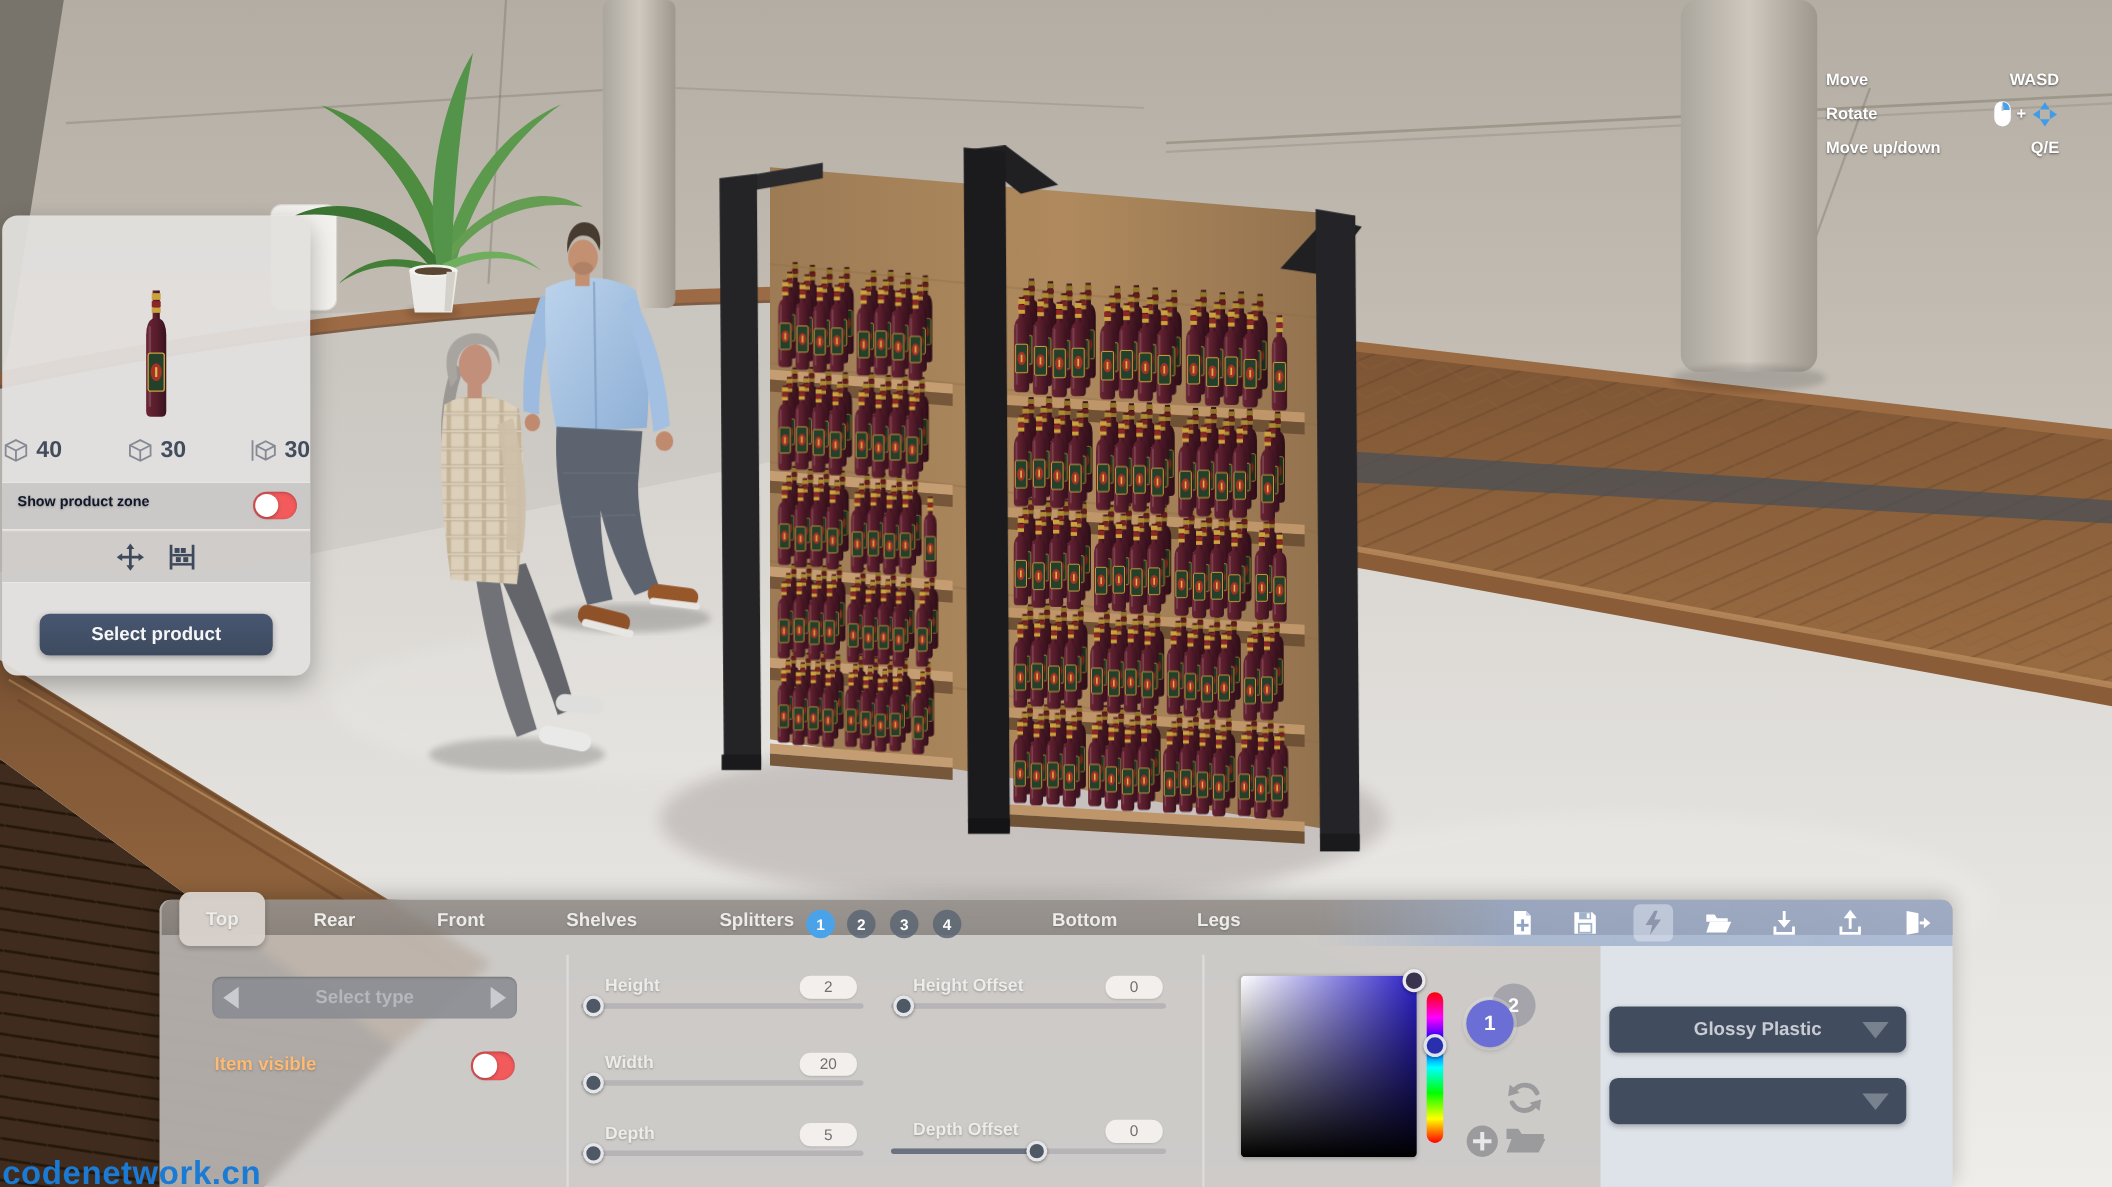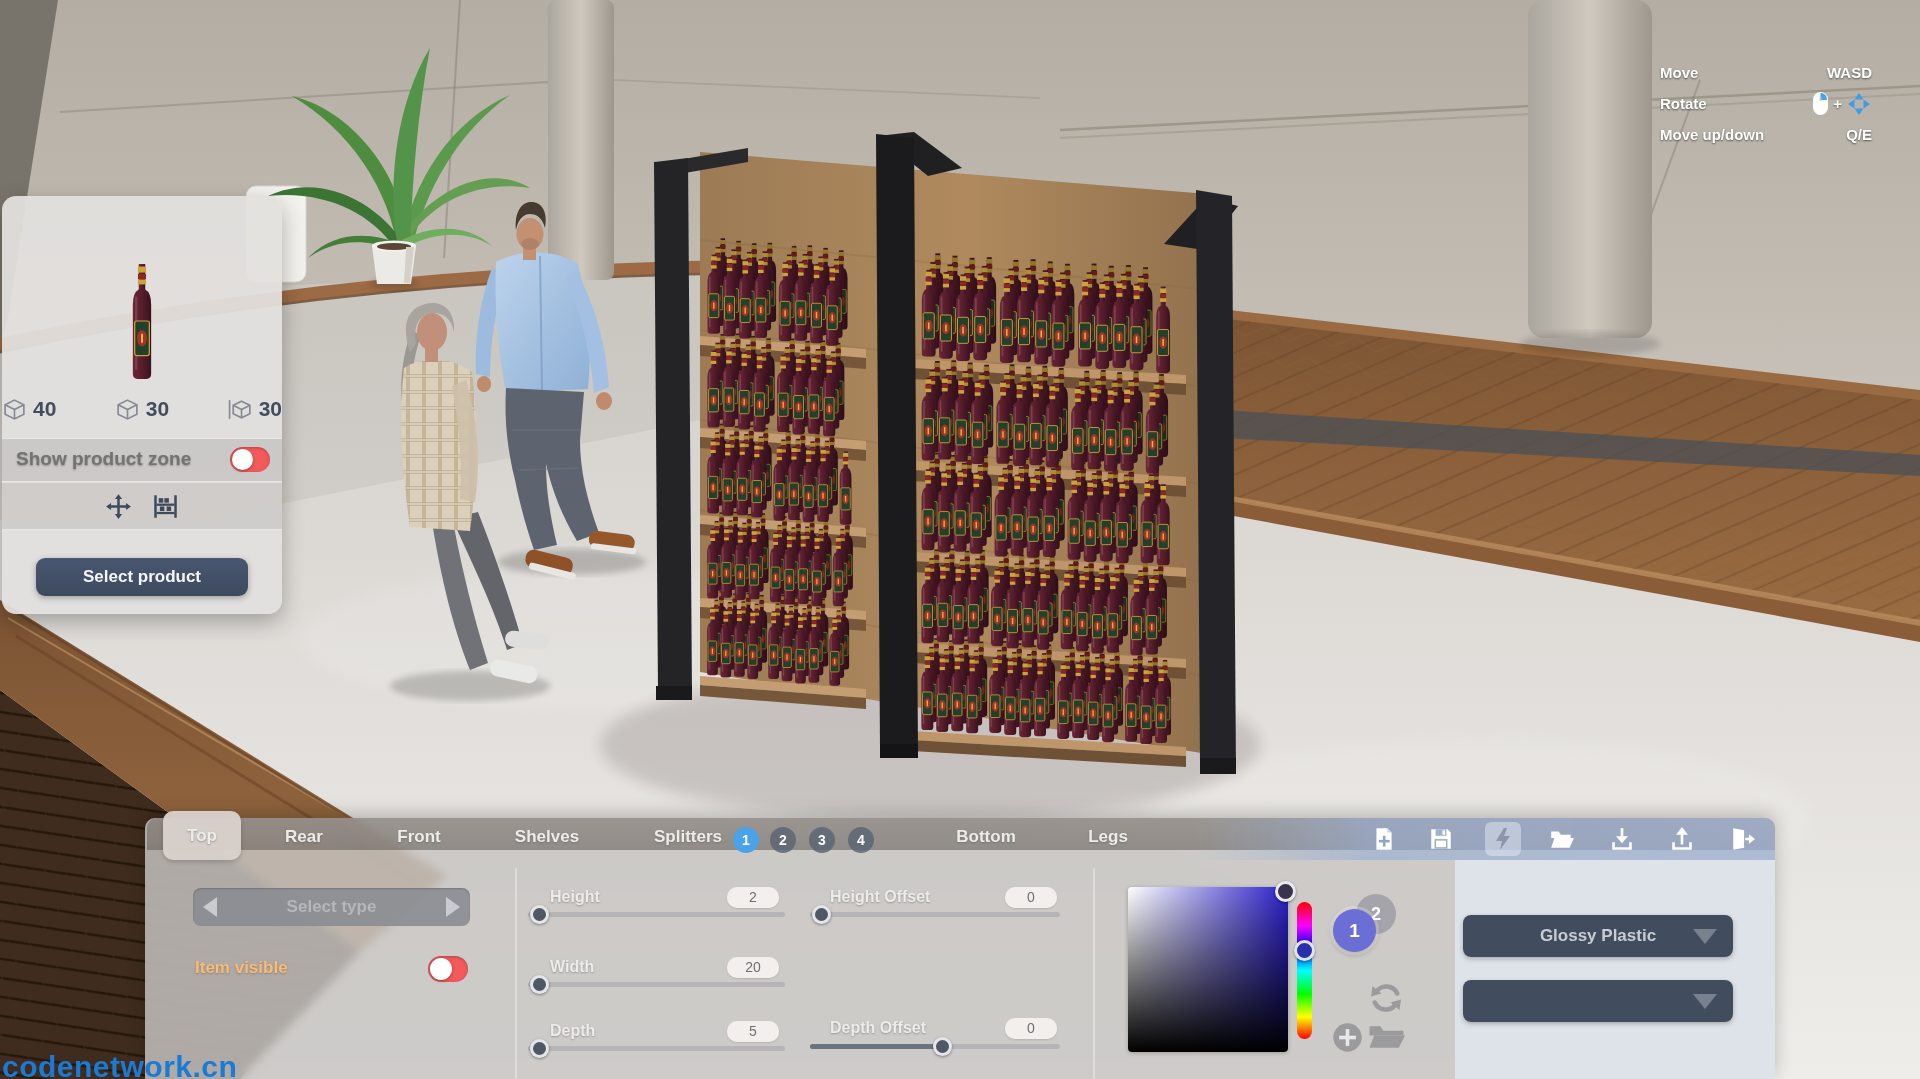--- a/index.html
+++ b/index.html
@@ -22,21 +22,21 @@
           background:rgba(203,199,197,.95);border-radius:14px 14px 0 0;
           display:flex;align-items:center;justify-content:center;
           color:#fff;font-size:18px;font-weight:700;text-shadow:0 1px 2px rgba(90,90,90,.5);}
   .pbottle{position:absolute;left:50%;top:64px;transform:translateX(-50%);}
   .stats{position:absolute;left:0;right:0;top:196px;height:34px;display:flex;
          align-items:center;justify-content:space-between;}
   .stat{display:flex;align-items:center;gap:6px;color:#434d5e;font-size:21px;font-weight:700;}
   .zrow{position:absolute;left:0;right:0;top:242px;height:42px;
         background:rgba(178,175,173,.45);border-top:1px solid rgba(255,255,255,.55);
         border-bottom:1px solid rgba(255,255,255,.55);}
-  .zrow .lbl{position:absolute;left:14px;top:9px;font-size:19px;color:#737373;}
+  .zrow .lbl{position:absolute;left:14px;top:9px;font-size:13px;color:#0f172a;}
   .irow{position:absolute;left:0;right:0;top:287px;height:46px;
         background:rgba(185,182,180,.45);border-bottom:1px solid rgba(255,255,255,.55);
         display:flex;align-items:center;justify-content:center;gap:20px;}
   .selbtn{position:absolute;left:34px;top:362px;width:212px;height:38px;border-radius:9px;
         background:linear-gradient(180deg,#485671,#3d4a5e);color:#f5f6f8;font-size:17px;
         font-weight:700;display:flex;align-items:center;justify-content:center;
         box-shadow:0 2px 6px rgba(0,0,0,.3);}
 
   
   .epanel{position:absolute;left:145px;top:818px;width:1630px;height:261px;

